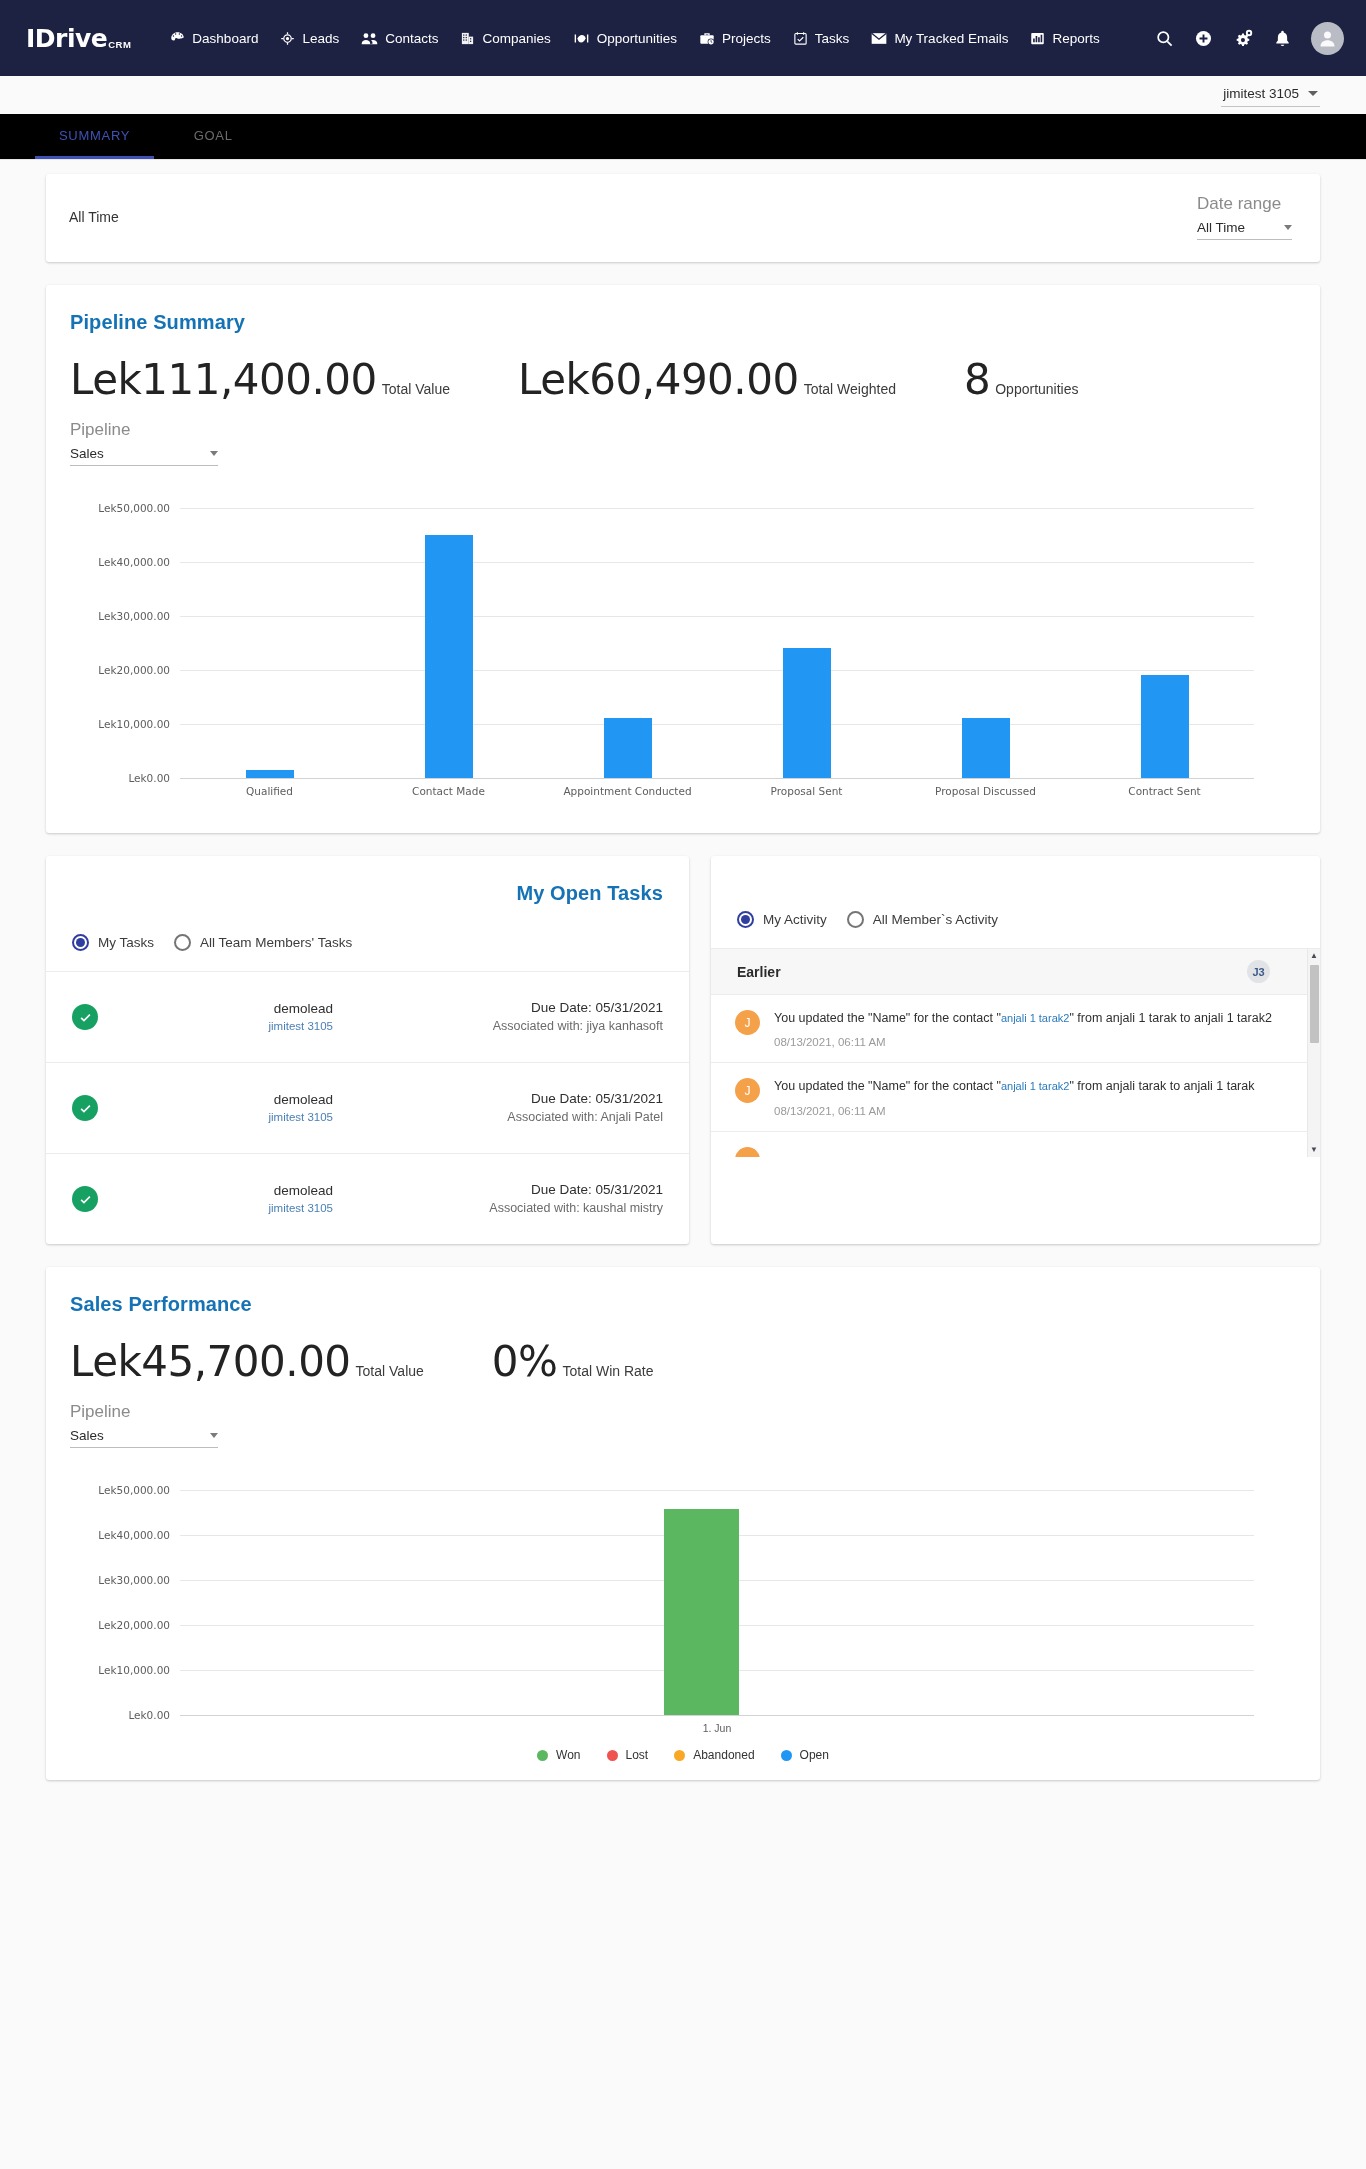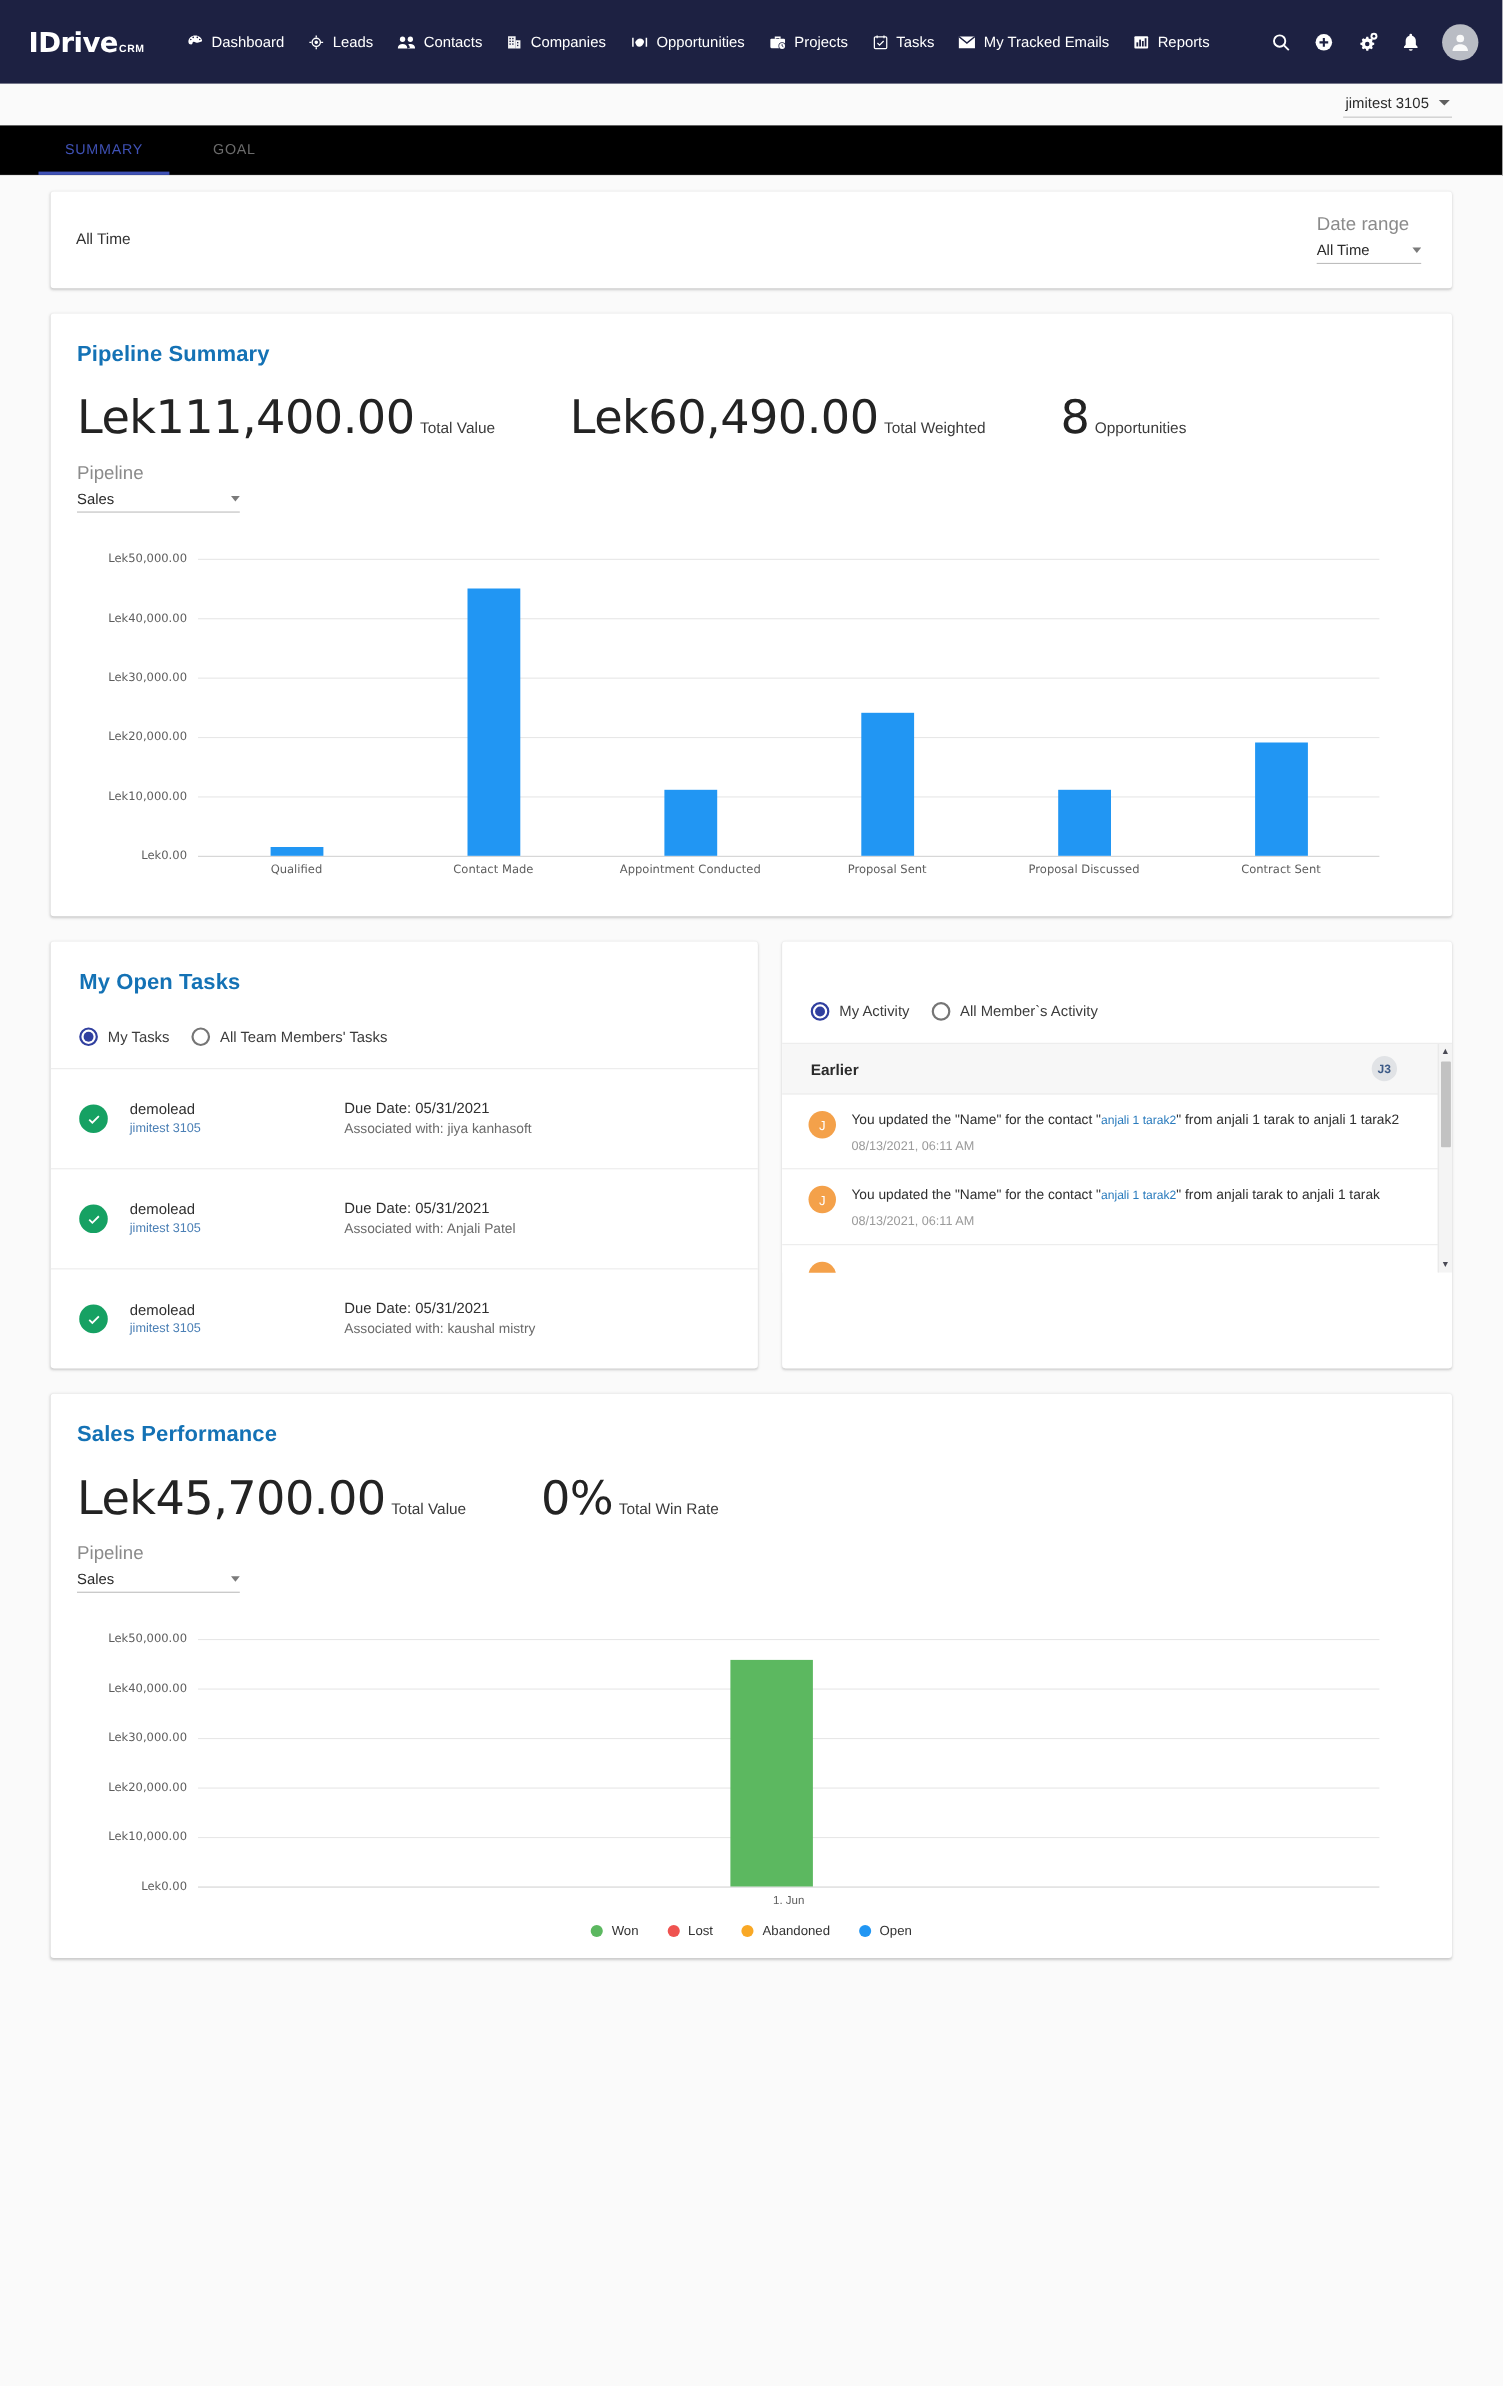--- a/index.html
+++ b/index.html
@@ -185,21 +185,21 @@
   .bar-slot { flex: 1; display: flex; justify-content: center; align-items: flex-end; height: 100%; }
   .bar { width: 48px; }
   .xlabels { display: flex; margin-top: 7px; }
   .xlabel {
     flex: 1; text-align: center; font-size: 10.5px; color: #5d5d5d;
     font-family: "DejaVu Sans", sans-serif;
   }
 
   
   .two-col { display: flex; gap: 22px; margin-bottom: 23px; }
-  .col-tasks { width: 643px; }
+  .col-tasks { width: 643px; text-align: right; }
   .col-activity { flex: 1; }
   .panel-head { padding: 26px 26px 0 26px; }
   .radio-row { display: flex; align-items: center; gap: 20px; margin-top: 29px; }
   .radio-opt { display: flex; align-items: center; gap: 9px; cursor: pointer; }
   .radio {
     width: 17px; height: 17px; border-radius: 50%;
     border: 2px solid #757575; display: flex; align-items: center; justify-content: center;
     flex-shrink: 0;
   }
   .radio.checked { border-color: #303f9f; }
@@ -214,21 +214,21 @@
     padding: 15px 26px 15px 26px;
     border-top: 1px solid #ececec;
     min-height: 91px;
   }
   .task-row:first-child { border-top: 1px solid #ececec; }
   .check-icon {
     width: 26px; height: 26px; border-radius: 50%; background: #16a163;
     display: flex; align-items: center; justify-content: center; flex-shrink: 0;
     margin-right: 20px;
   }
-  .task-left { width: 195px; }
+  .task-left { width: 195px; margin-left: 20px; }
   .task-name { font-size: 13.5px; color: #2f2f2f; line-height: 1.45; }
   .task-owner { font-size: 11.5px; color: #4a7fb5; line-height: 1.5; cursor: pointer; }
   .task-right { flex: 1; }
   .task-due { font-size: 13.5px; color: #2f2f2f; line-height: 1.45; }
   .task-assoc { font-size: 12.5px; color: #6b6b6b; line-height: 1.5; }
 
   
   .activity-scroll {
     margin-top: 20px;
     position: relative;

